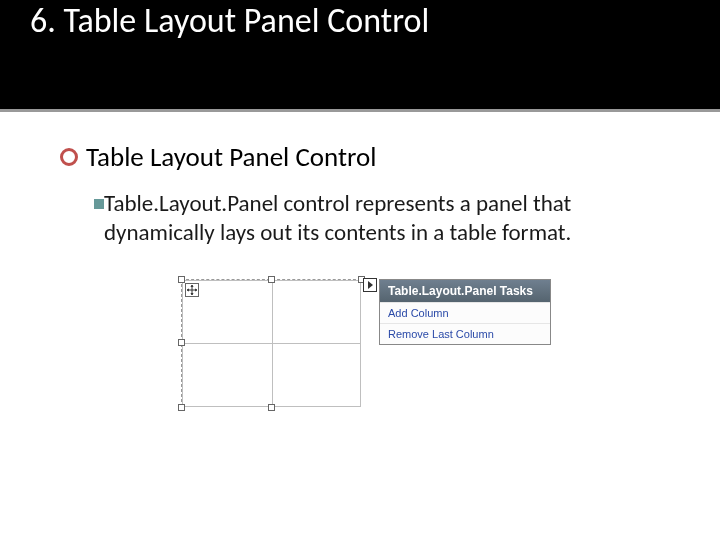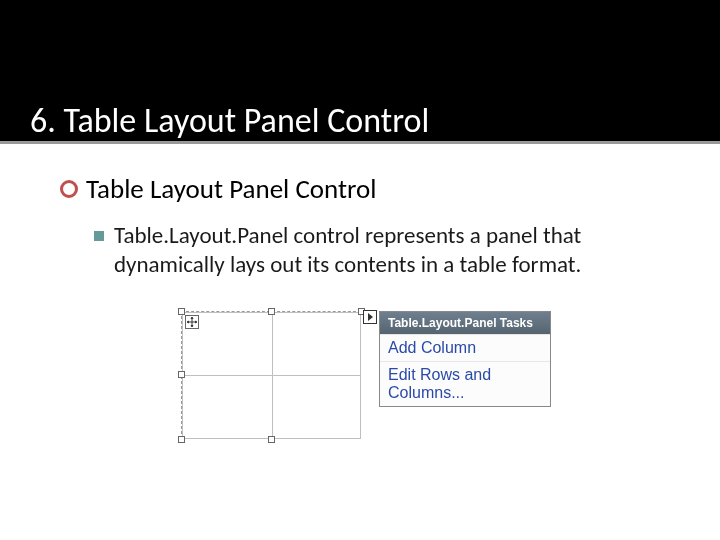--- a/index.html
+++ b/index.html
@@ -5,23 +5,23 @@
     * { margin: 0; padding: 0; box-sizing: border-box; }
     body {
       width: 720px;
       height: 540px;
       background: #fff;
       font-family: Calibri, Arial, sans-serif;
       overflow: hidden;
     }
     .title-band {
       background: #000;
-      height: 144px;
+      height: 112px;
       display: flex;
-      align-items: flex-end;
+      align-items: flex-start;
       padding-left: 30px;
       border-bottom: 3px solid #999;
     }
     .title-band h1 {
       color: #fff;
       font-size: 34px;
       font-weight: 400;
     }
     .content {
       padding: 28px 48px 0 60px;
@@ -38,21 +38,20 @@
       border: 3px solid #c0504d;
       border-radius: 50%;
       flex: 0 0 auto;
     }
     .bullet-1-text {
       font-size: 27px;
       color: #000;
     }
     .bullet-2 {
       display: flex;
-      gap: 10px;
       margin-left: 34px;
       margin-top: 12px;
     }
     .bullet-2-icon {
       width: 10px;
       height: 10px;
       background: #669999;
       margin-top: 10px;
       flex: 0 0 auto;
     }
@@ -130,21 +129,21 @@
       background: #fcfcfc;
     }
     .tasks-head {
       background: linear-gradient(#6f7f8f, #55646f);
       color: #fff;
       font-weight: bold;
       font-size: 12px;
       padding: 4px 8px;
     }
     .task-item {
-      font-size: 16px;
+      font-size: 11px;
       color: #2a4aa8;
       padding: 4px 8px;
       border-top: 1px solid #e6e6e6;
       cursor: pointer;
     }
     .task-item:first-of-type { border-top: none; }
   </style>
 </head>
 <body>
 
@@ -184,17 +183,17 @@
         <div class="handle" style="left:-4px; top:calc(50% - 4px);"></div>
         <div class="handle" style="left:-4px; bottom:-4px;"></div>
         <div class="handle" style="left:calc(50% - 4px); bottom:-4px;"></div>
 
         <div class="smarttag"></div>
       </div>
 
       <div class="tasks-panel">
         <div class="tasks-head">Table.Layout.Panel Tasks</div>
         <div class="task-item">Add Column</div>
-        <div class="task-item">Edit Rows and Columns...</div>
+        <div class="task-item">Remove Last Column</div>
       </div>
     </div>
   </div>
 </div>
 
 </body></html>

